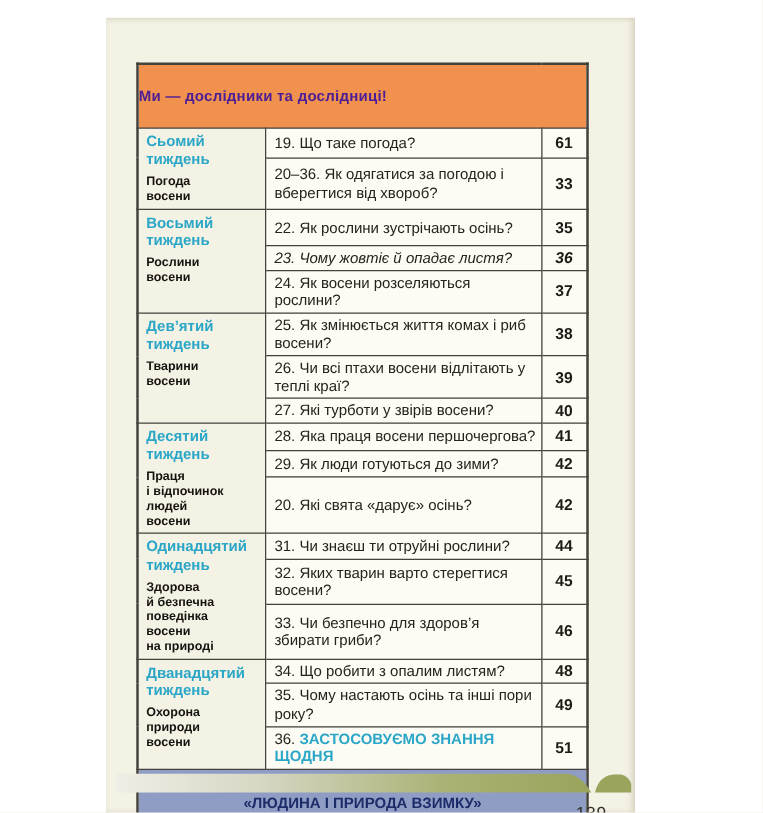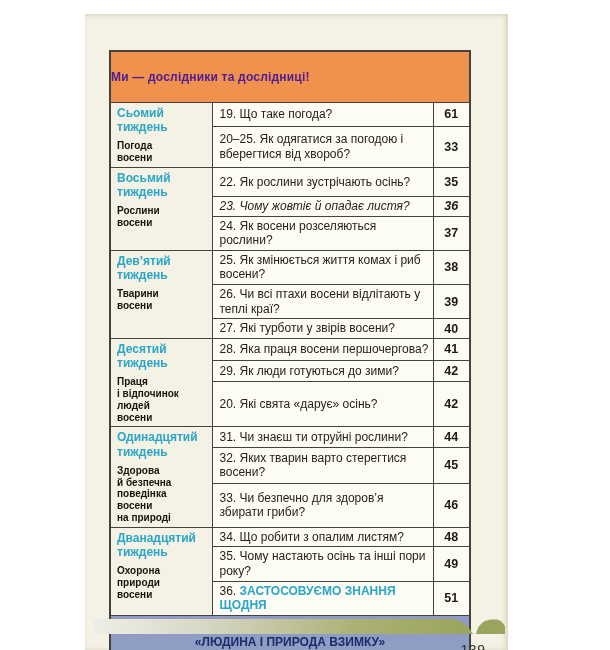--- a/index.html
+++ b/index.html
@@ -81,21 +81,21 @@
           <td class="week" rowspan="2">
             <span class="wk">Сьомий
 тиждень</span>
             <span class="tp">Погода
 восени</span>
           </td>
           <td class="lesson">19. Що таке погода?</td>
           <td class="pg">61</td>
         </tr>
         <tr style="height: 34px;">
-          <td class="lesson">20–25. Як одягатися за погодою і вберегтися від хвороб?</td>
+          <td class="lesson">20–36. Як одягатися за погодою і вберегтися від хвороб?</td>
           <td class="pg">33</td>
         </tr>
         <tr style="height: 29px;">
           <td class="week" rowspan="3">
             <span class="wk">Восьмий
 тиждень</span>
             <span class="tp">Рослини
 восени</span>
           </td>
           <td class="lesson">22. Як рослини зустрічають осінь?</td>

